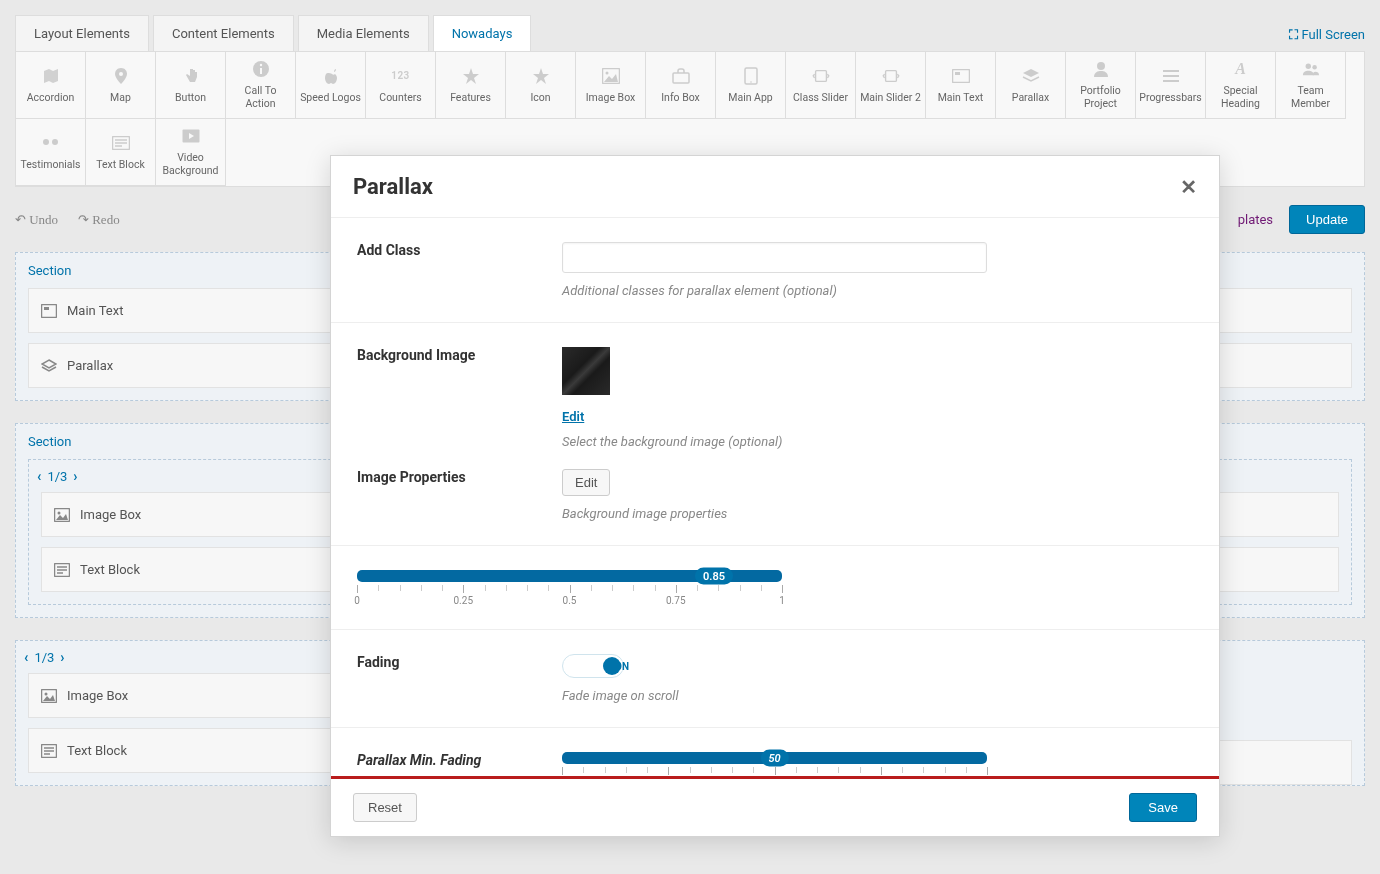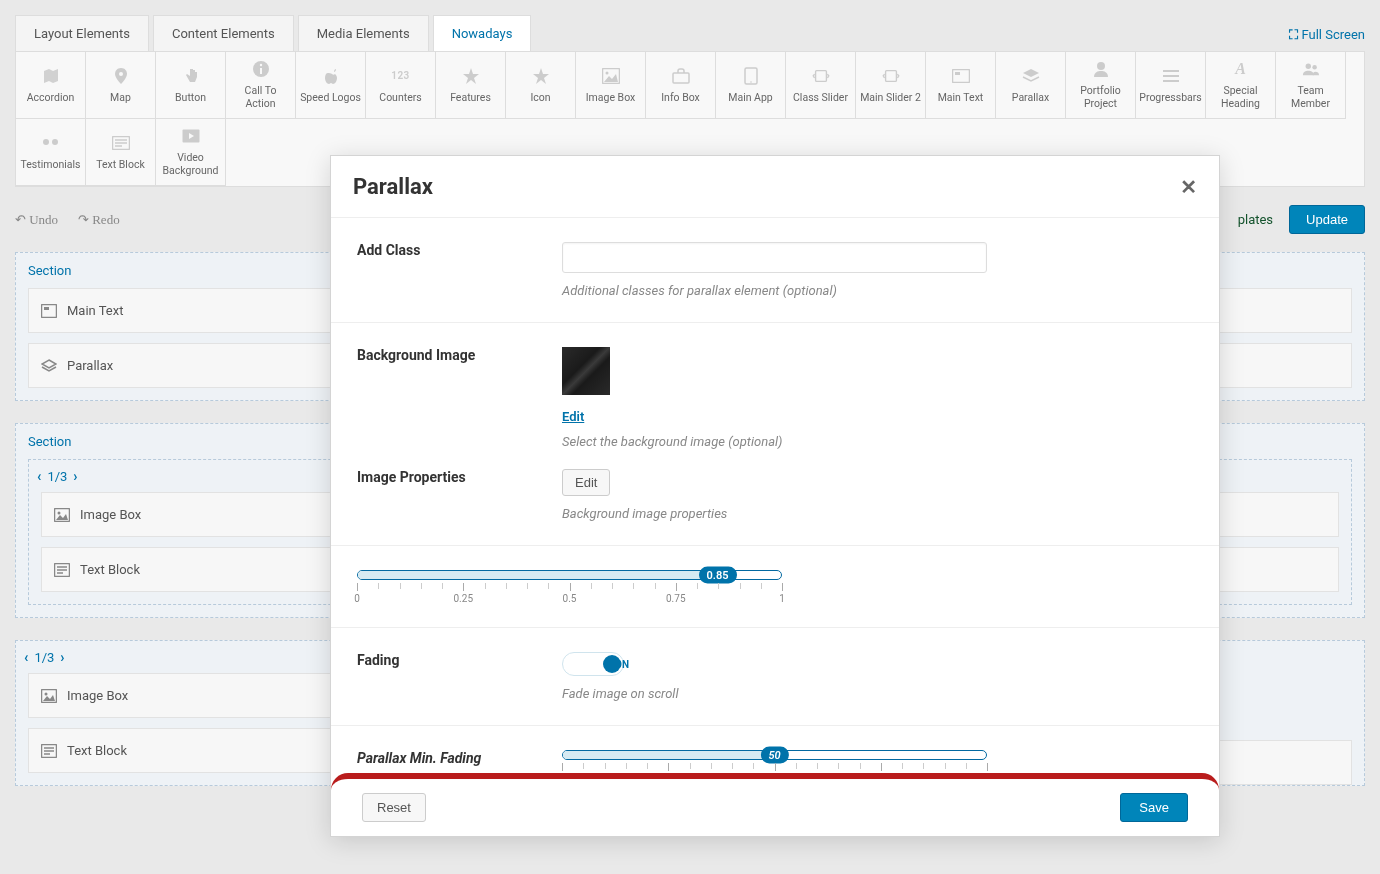--- a/index.html
+++ b/index.html
@@ -91,21 +91,21 @@
   gap: 20px;
   color: #888;
   font-size: 13px;
 }
 .toolbar-left span { cursor: pointer; font-family: Liberation Serif, serif; }
 .toolbar-right {
   display: flex;
   align-items: center;
   gap: 16px;
 }
-.templates-link { color: #14532d; cursor: pointer; }
+.templates-link { color: #701a75; cursor: pointer; }
 .update-btn {
   background: #0085ba;
   color: #fff;
   border: 1px solid #006799;
   padding: 6px 16px;
   border-radius: 3px;
   cursor: pointer;
   font-size: 13px;
 }
 .sections-wrap {
@@ -260,21 +260,21 @@
   font-size: 13px;
   color: #555;
 }
 .slider-wrap {
   width: 425px;
   position: relative;
 }
 .slider-track {
   height: 10px;
   background: #fff;
-  border: 1px solid #0369a1;
+  border: 6px solid #0369a1;
   border-radius: 5px;
   position: relative;
 }
 .slider-fill {
   position: absolute;
   left: 0; top: 0; bottom: 0;
   background: #d6eaf2;
   border-radius: 5px 0 0 5px;
 }
 .slider-thumb {
@@ -330,25 +330,24 @@
 .toggle-knob {
   position: absolute;
   right: 2px;
   top: 2px;
   width: 18px;
   height: 18px;
   border-radius: 50%;
   background: #0073aa;
 }
 .modal-footer {
-  border-top: 6px solid #b91c1c;
-  padding: 14px 31px;
+  border-top: 3px solid #b91c1c;
+  padding: 14px 22px;
   display: flex;
   justify-content: space-between;
-  border-radius: 17px;
 }
 .reset-btn {
   border: 1px solid #ccc;
   background: #f7f7f7;
   padding: 6px 14px;
   border-radius: 3px;
   cursor: pointer;
   font-size: 13px;
   color: #555;
 }

